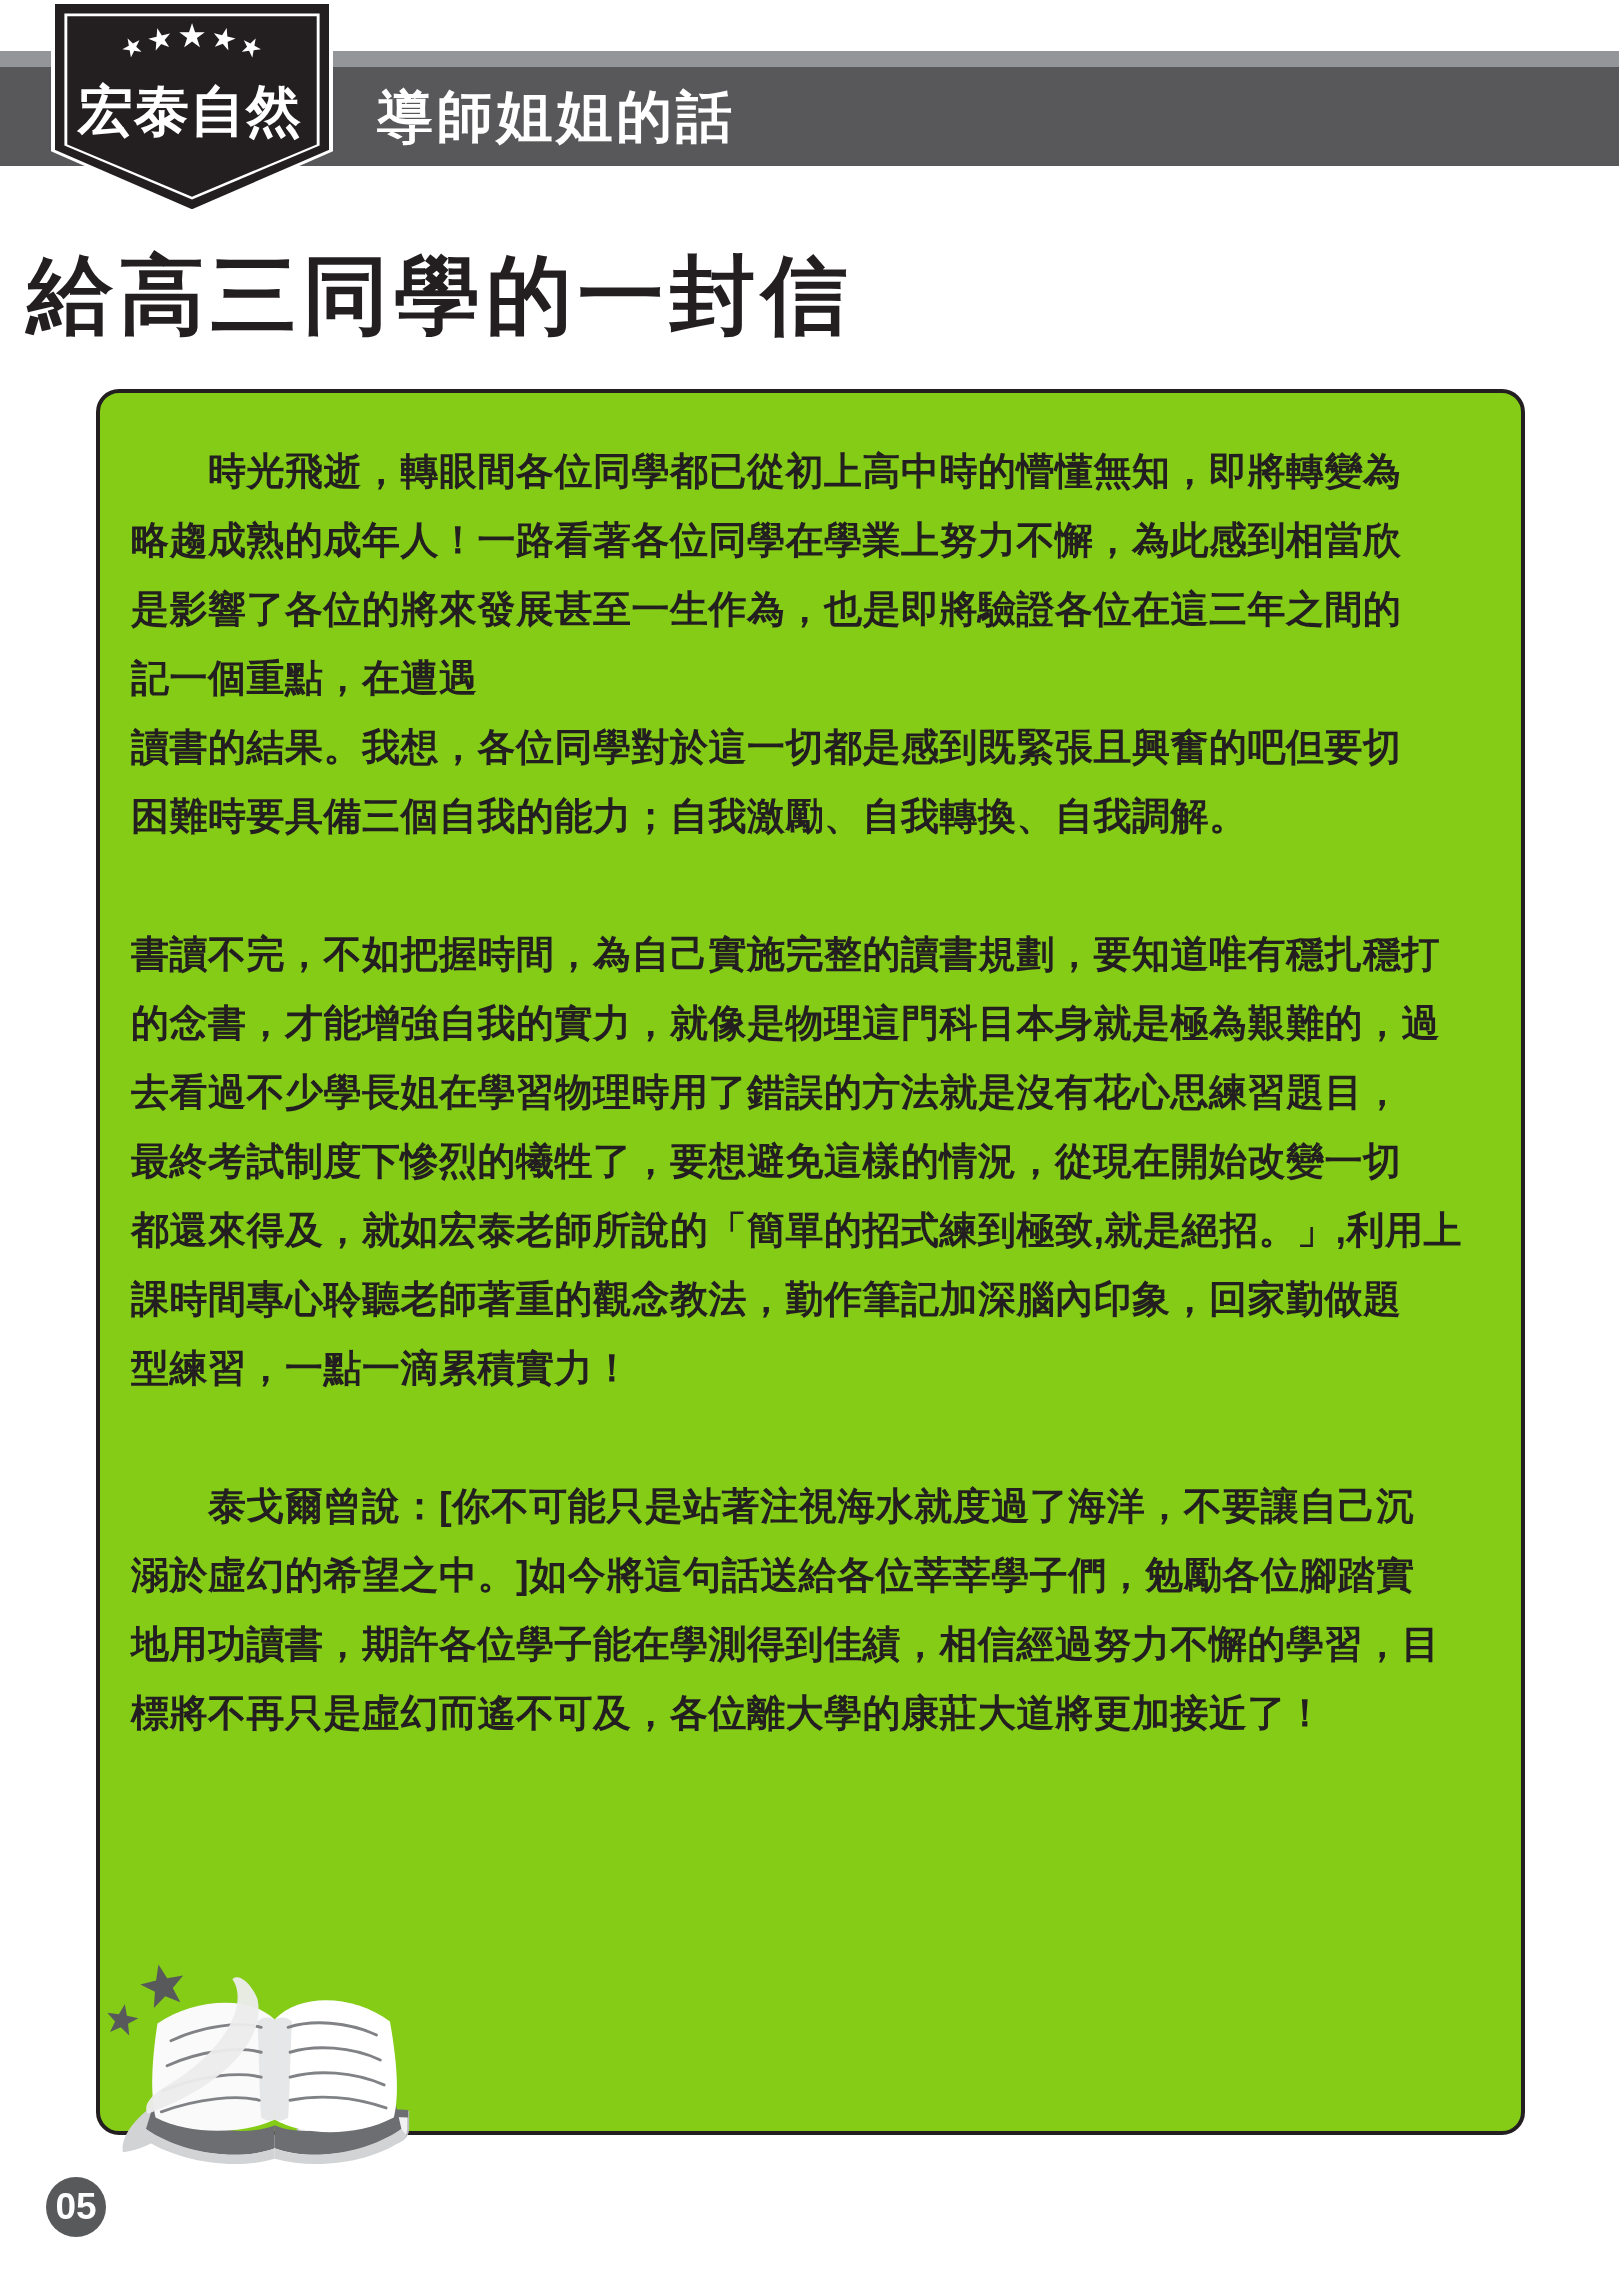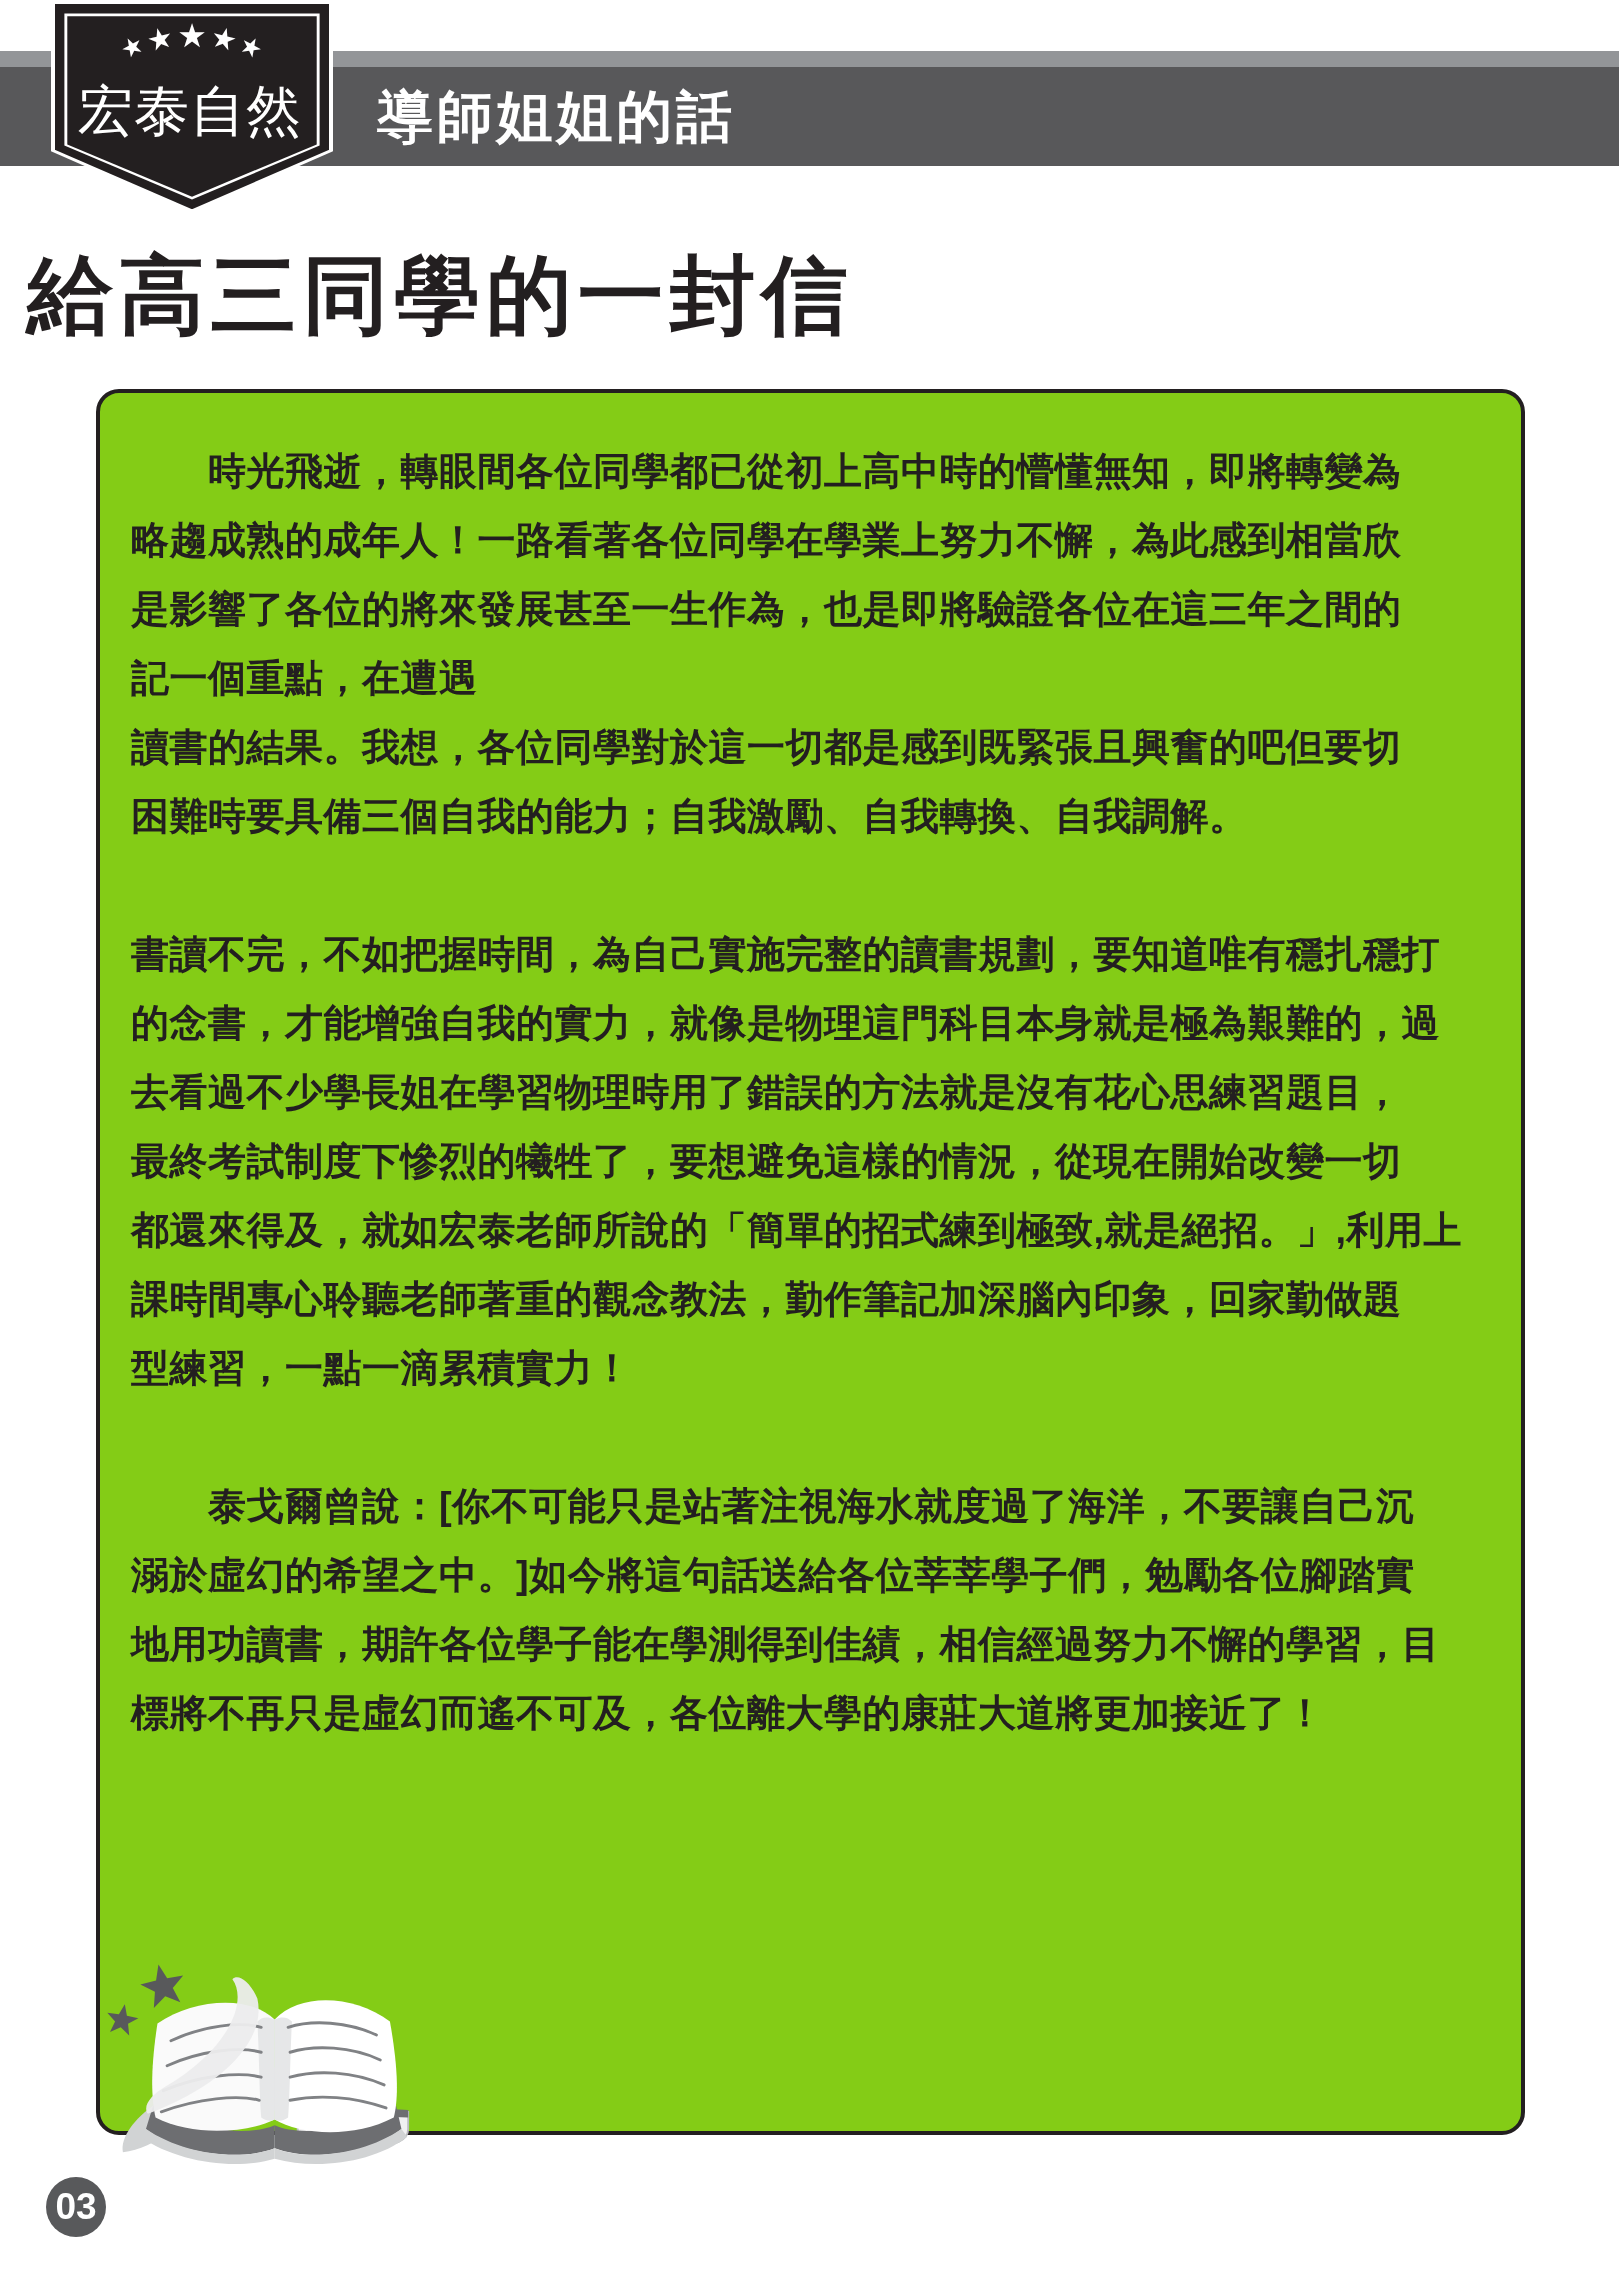--- a/index.html
+++ b/index.html
@@ -37,21 +37,21 @@
     color:#ffffff; z-index:6;
   }
   .badge-stars span { display:inline-block; line-height:1; }
   .bs1 { font-size:25px; transform:translateY(15.4px) rotate(-28deg); }
   .bs2 { font-size:29px; transform:translateY(5.8px)  rotate(-14deg); }
   .bs3 { font-size:33px; transform:translateY(0); }
   .bs4 { font-size:29px; transform:translateY(5.8px)  rotate(14deg); }
   .bs5 { font-size:25px; transform:translateY(15.4px) rotate(28deg); }
   .badge-label {
     position:absolute; left:0; right:4px; top:75px; text-align:center;
-    font-size:55px; font-weight:normal; color:#ffffff; letter-spacing:1px; z-index:6;
+    font-size:55px; font-weight:bold; color:#ffffff; letter-spacing:1px; z-index:6;
   }
 
   
   .page-title {
     position:absolute; left:0; top:238px; width:100%;
     text-align:left; font-size:86px; font-weight:bold;
     letter-spacing:5.8px; color:#231f20;padding-left:27px;
   }
 
   
@@ -155,15 +155,15 @@
       <path d="M200,70 C225,62 262,64 292,78"></path>
       <path d="M202,96 C228,88 266,90 296,104"></path>
       <path d="M202,122 C230,114 268,116 300,130"></path>
       <path d="M202,146 C232,140 268,142 302,154"></path>
     </g>
     <path d="M168,40 C160,22 148,14 142,20 C158,42 140,92 72,132 C58,140 48,152 54,160 C130,132 178,84 168,40 Z" fill="#ececed" opacity="0.95"></path>
   </svg>
 </div>
 
 <div class="page-circle">
-  <span>03</span>
+  <span>05</span>
 </div>
 
 
 </body></html>

